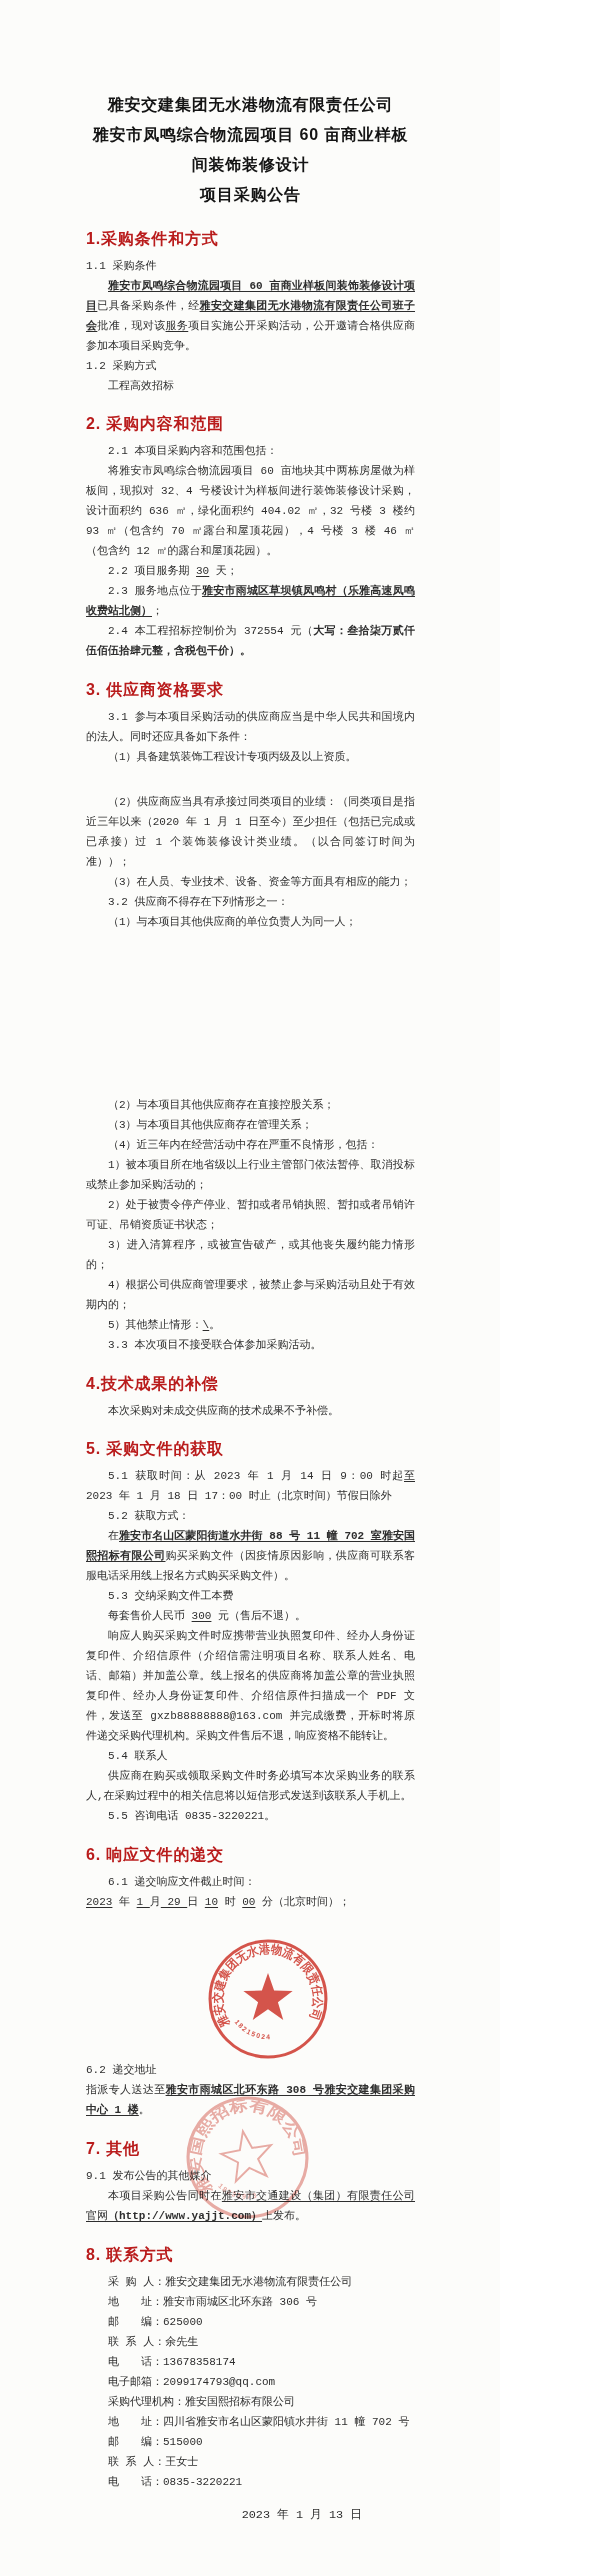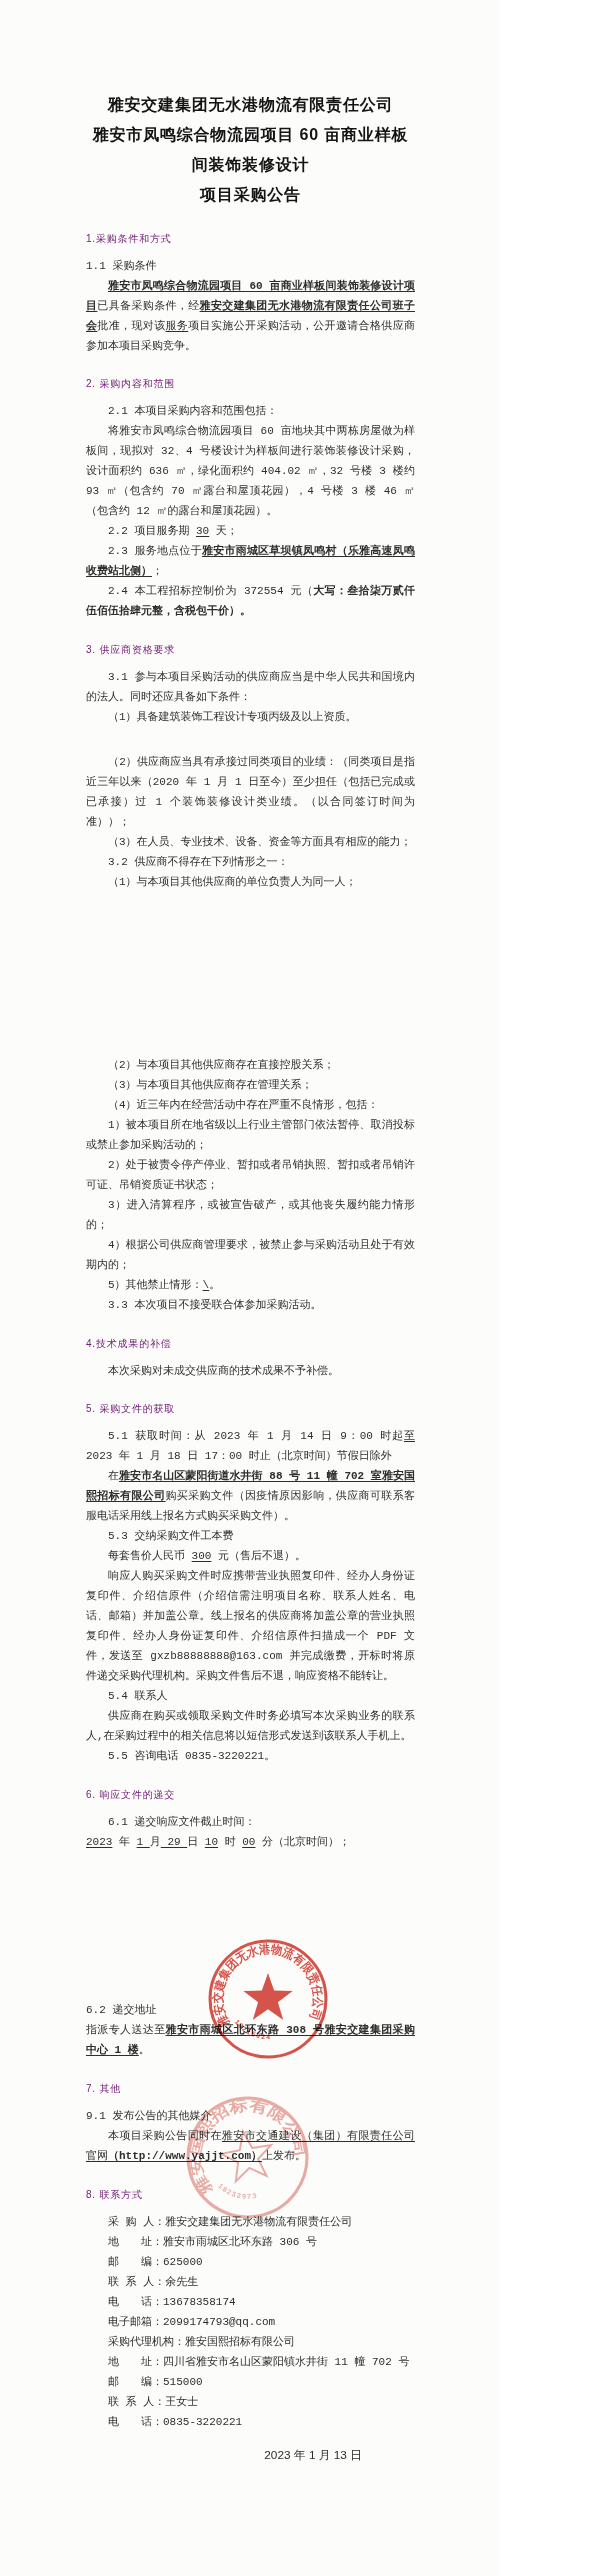--- a/index.html
+++ b/index.html
@@ -1,49 +1,51 @@
 <!DOCTYPE html>
 <html style="font-size:12px"><head>
 <meta charset="utf-8">
 <style>
   html,body{margin:0;padding:0;background:#ffffff;}
   .page{width:500px;height:2576px;position:relative;overflow:hidden;
         background:#fcfcfa;color:#2b2b2b;}
   .doc{padding:90px 85px 0 86px;}
   .title{font-family:"Liberation Sans",sans-serif;font-weight:bold;font-size:16px;
          line-height:30px;text-align:center;color:#141414;letter-spacing:0.8px;}
-  .h{font-family:"Liberation Sans",sans-serif;font-weight:normal;font-size:10px;
-     line-height:23px;color:#701a75;margin-top:16.7px;margin-bottom:6px;letter-spacing:0.8px;}
+  .h{font-family:"Liberation Sans",sans-serif;font-weight:bold;font-size:16px;
+     line-height:23px;color:#b91c1c;margin-top:16.7px;margin-bottom:6px;letter-spacing:0.8px;}
   .line,.p{font-family:Liberation Mono, monospace;font-size:11px;line-height:20px;
            text-align:justify;color:#2e2e2e;}
   .p{text-indent:2em;}
   .contact{margin-left:2em;}
   .mt{margin-top:25px;}
   .u{text-decoration:underline;text-underline-offset:2.3px;text-decoration-thickness:0.8px;}
   .b{font-weight:bold;}
   .gap{width:100%;}
-  .date-right{font-family:Liberation Sans, sans-serif;font-size:11.8px;line-height:20px;
+  .date-right{font-family:Liberation Mono, monospace;font-size:11.8px;line-height:20px;
               text-align:right;padding-right:53px;margin-top:13.7px;color:#2e2e2e;}
   .stamp{position:absolute;mix-blend-mode:multiply;pointer-events:none;}
   .stamp-company{left:207px;top:1938px;width:122px;height:122px;opacity:.85;}
   .stamp-agency{left:185px;top:2095px;width:125px;height:125px;opacity:.55;
                 transform:rotate(-10deg);}
   .stamp text{font-family:"Liberation Sans",sans-serif;font-weight:bold;}
 </style>
 </head>
 <body>
 
 <div class="page">
   <div class="doc" id="doc-body">
       <div class="title">雅安交建集团无水港物流有限责任公司</div>
       <div class="title">雅安市凤鸣综合物流园项目 60 亩商业样板间装饰装修设计</div>
       <div class="title">项目采购公告</div>
       <div class="h">1.采购条件和方式</div>
       <div class="line">1.1 采购条件</div>
       <div class="p"><span class="u b">雅安市凤鸣综合物流园项目 60 亩商业样板间装饰装修设计项目</span><span class="">已具备采购条件，经</span><span class="u b">雅安交建集团无水港物流有限责任公司班子会</span><span class="">批准，现对该</span><span class="u ">服务</span><span class="">项目实施公开采购活动，公开邀请合格供应商参加本项目采购竞争。</span></div>
+      <div class="line">1.2 采购方式</div>
+      <div class="p">工程高效招标</div>
       <div class="h">2. 采购内容和范围</div>
       <div class="p">2.1 本项目采购内容和范围包括：</div>
       <div class="p">将雅安市凤鸣综合物流园项目 60 亩地块其中两栋房屋做为样板间，现拟对 32、4 号楼设计为样板间进行装饰装修设计采购，设计面积约 636 ㎡，绿化面积约 404.02 ㎡，32 号楼 3 楼约 93 ㎡（包含约 70 ㎡露台和屋顶花园），4 号楼 3 楼 46 ㎡（包含约 12 ㎡的露台和屋顶花园）。</div>
       <div class="p"><span class="">2.2 项目服务期 </span><span class="u ">30</span><span class=""> 天；</span></div>
       <div class="p"><span class="">2.3 服务地点位于</span><span class="u b">雅安市雨城区草坝镇凤鸣村（乐雅高速凤鸣收费站北侧）</span><span class="">；</span></div>
       <div class="p"><span class="">2.4 本工程招标控制价为 372554 元（</span><span class="b">大写：叁拾柒万贰仟伍佰伍拾肆元整，含税包干价）。</span></div>
       <div class="h">3.  供应商资格要求</div>
       <div class="p">3.1 参与本项目采购活动的供应商应当是中华人民共和国境内的法人。同时还应具备如下条件：</div>
       <div class="p">（1）具备建筑装饰工程设计专项丙级及以上资质。</div>
       <div class="p mt">（2）供应商应当具有承接过同类项目的业绩：（同类项目是指近三年以来（2020 年 1 月 1 日至今）至少担任（包括已完成或已承接）过 1 个装饰装修设计类业绩。（以合同签订时间为准））；</div>
@@ -57,20 +59,21 @@
       <div class="p">1）被本项目所在地省级以上行业主管部门依法暂停、取消投标或禁止参加采购活动的；</div>
       <div class="p">2）处于被责令停产停业、暂扣或者吊销执照、暂扣或者吊销许可证、吊销资质证书状态；</div>
       <div class="p">3）进入清算程序，或被宣告破产，或其他丧失履约能力情形的；</div>
       <div class="p">4）根据公司供应商管理要求，被禁止参与采购活动且处于有效期内的；</div>
       <div class="p"><span class="">5）其他禁止情形：</span><span class="u ">\</span><span class="">。</span></div>
       <div class="p">3.3 本次项目不接受联合体参加采购活动。</div>
       <div class="h">4.技术成果的补偿</div>
       <div class="p">本次采购对未成交供应商的技术成果不予补偿。</div>
       <div class="h">5. 采购文件的获取</div>
       <div class="p"><span class="">5.1 获取时间：从 2023 年 1 月 14 日 9：00 时起</span><span class="u ">至</span><span class=""> 2023 年 1 月 18 日 17：00 时止（北京时间）节假日除外</span></div>
+      <div class="p">5.2 获取方式：</div>
       <div class="p"><span class="">在</span><span class="u b">雅安市名山区蒙阳街道水井街 88 号 11 幢 702 室雅安国熙招标有限公司</span><span class="">购买采购文件（因疫情原因影响，供应商可联系客服电话采用线上报名方式购买采购文件）。</span></div>
       <div class="p">5.3 交纳采购文件工本费</div>
       <div class="p"><span class="">每套售价人民币 </span><span class="u ">300</span><span class=""> 元（售后不退）。</span></div>
       <div class="p">响应人购买采购文件时应携带营业执照复印件、经办人身份证复印件、介绍信原件（介绍信需注明项目名称、联系人姓名、电话、邮箱）并加盖公章。线上报名的供应商将加盖公章的营业执照复印件、经办人身份证复印件、介绍信原件扫描成一个 PDF 文件，发送至 gxzb88888888@163.com 并完成缴费，开标时将原件递交采购代理机构。采购文件售后不退，响应资格不能转让。</div>
       <div class="p">5.4 联系人</div>
       <div class="p">供应商在购买或领取采购文件时务必填写本次采购业务的联系人,在采购过程中的相关信息将以短信形式发送到该联系人手机上。</div>
       <div class="p">5.5 咨询电话 0835-3220221。</div>
       <div class="h">6. 响应文件的递交</div>
       <div class="p">6.1 递交响应文件截止时间：</div>
       <div class="line"><span class="u ">2023</span><span class=""> 年 </span><span class="u "> 1 </span><span class="">月</span><span class="u ">  29  </span><span class=""> 日 </span><span class="u ">10</span><span class=""> 时 </span><span class="u ">00</span><span class=""> 分（北京时间）；</span></div>

